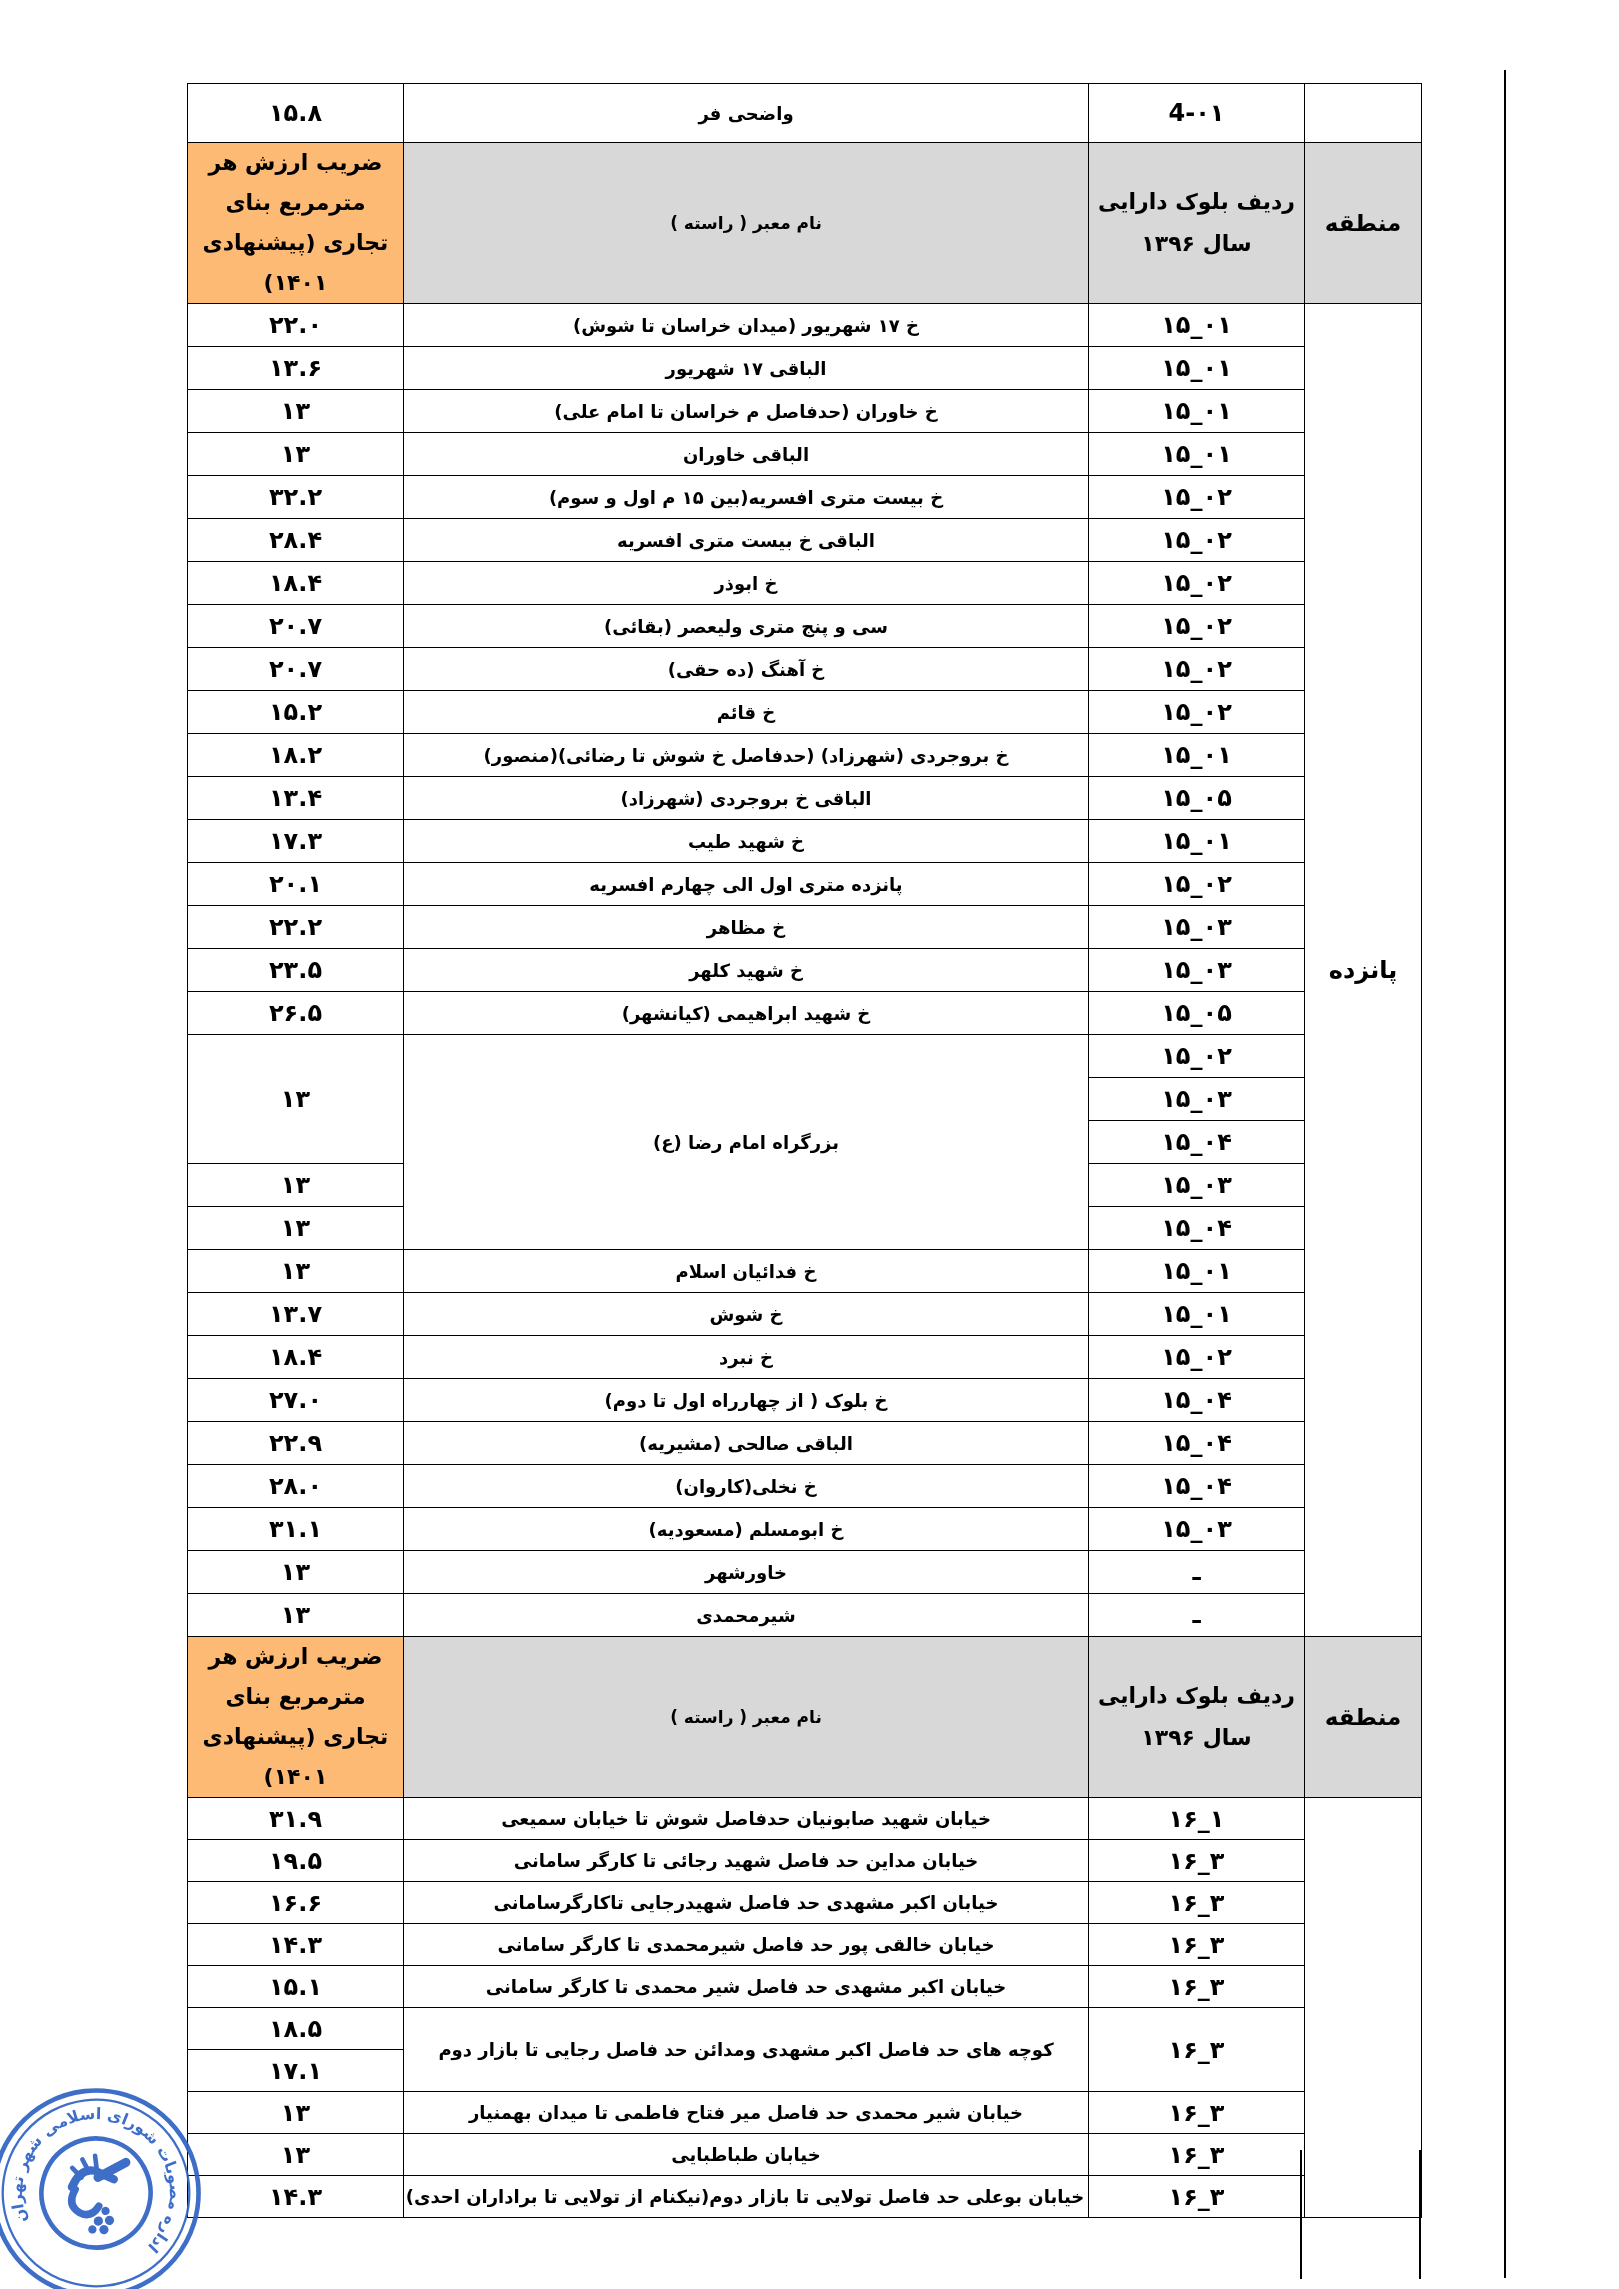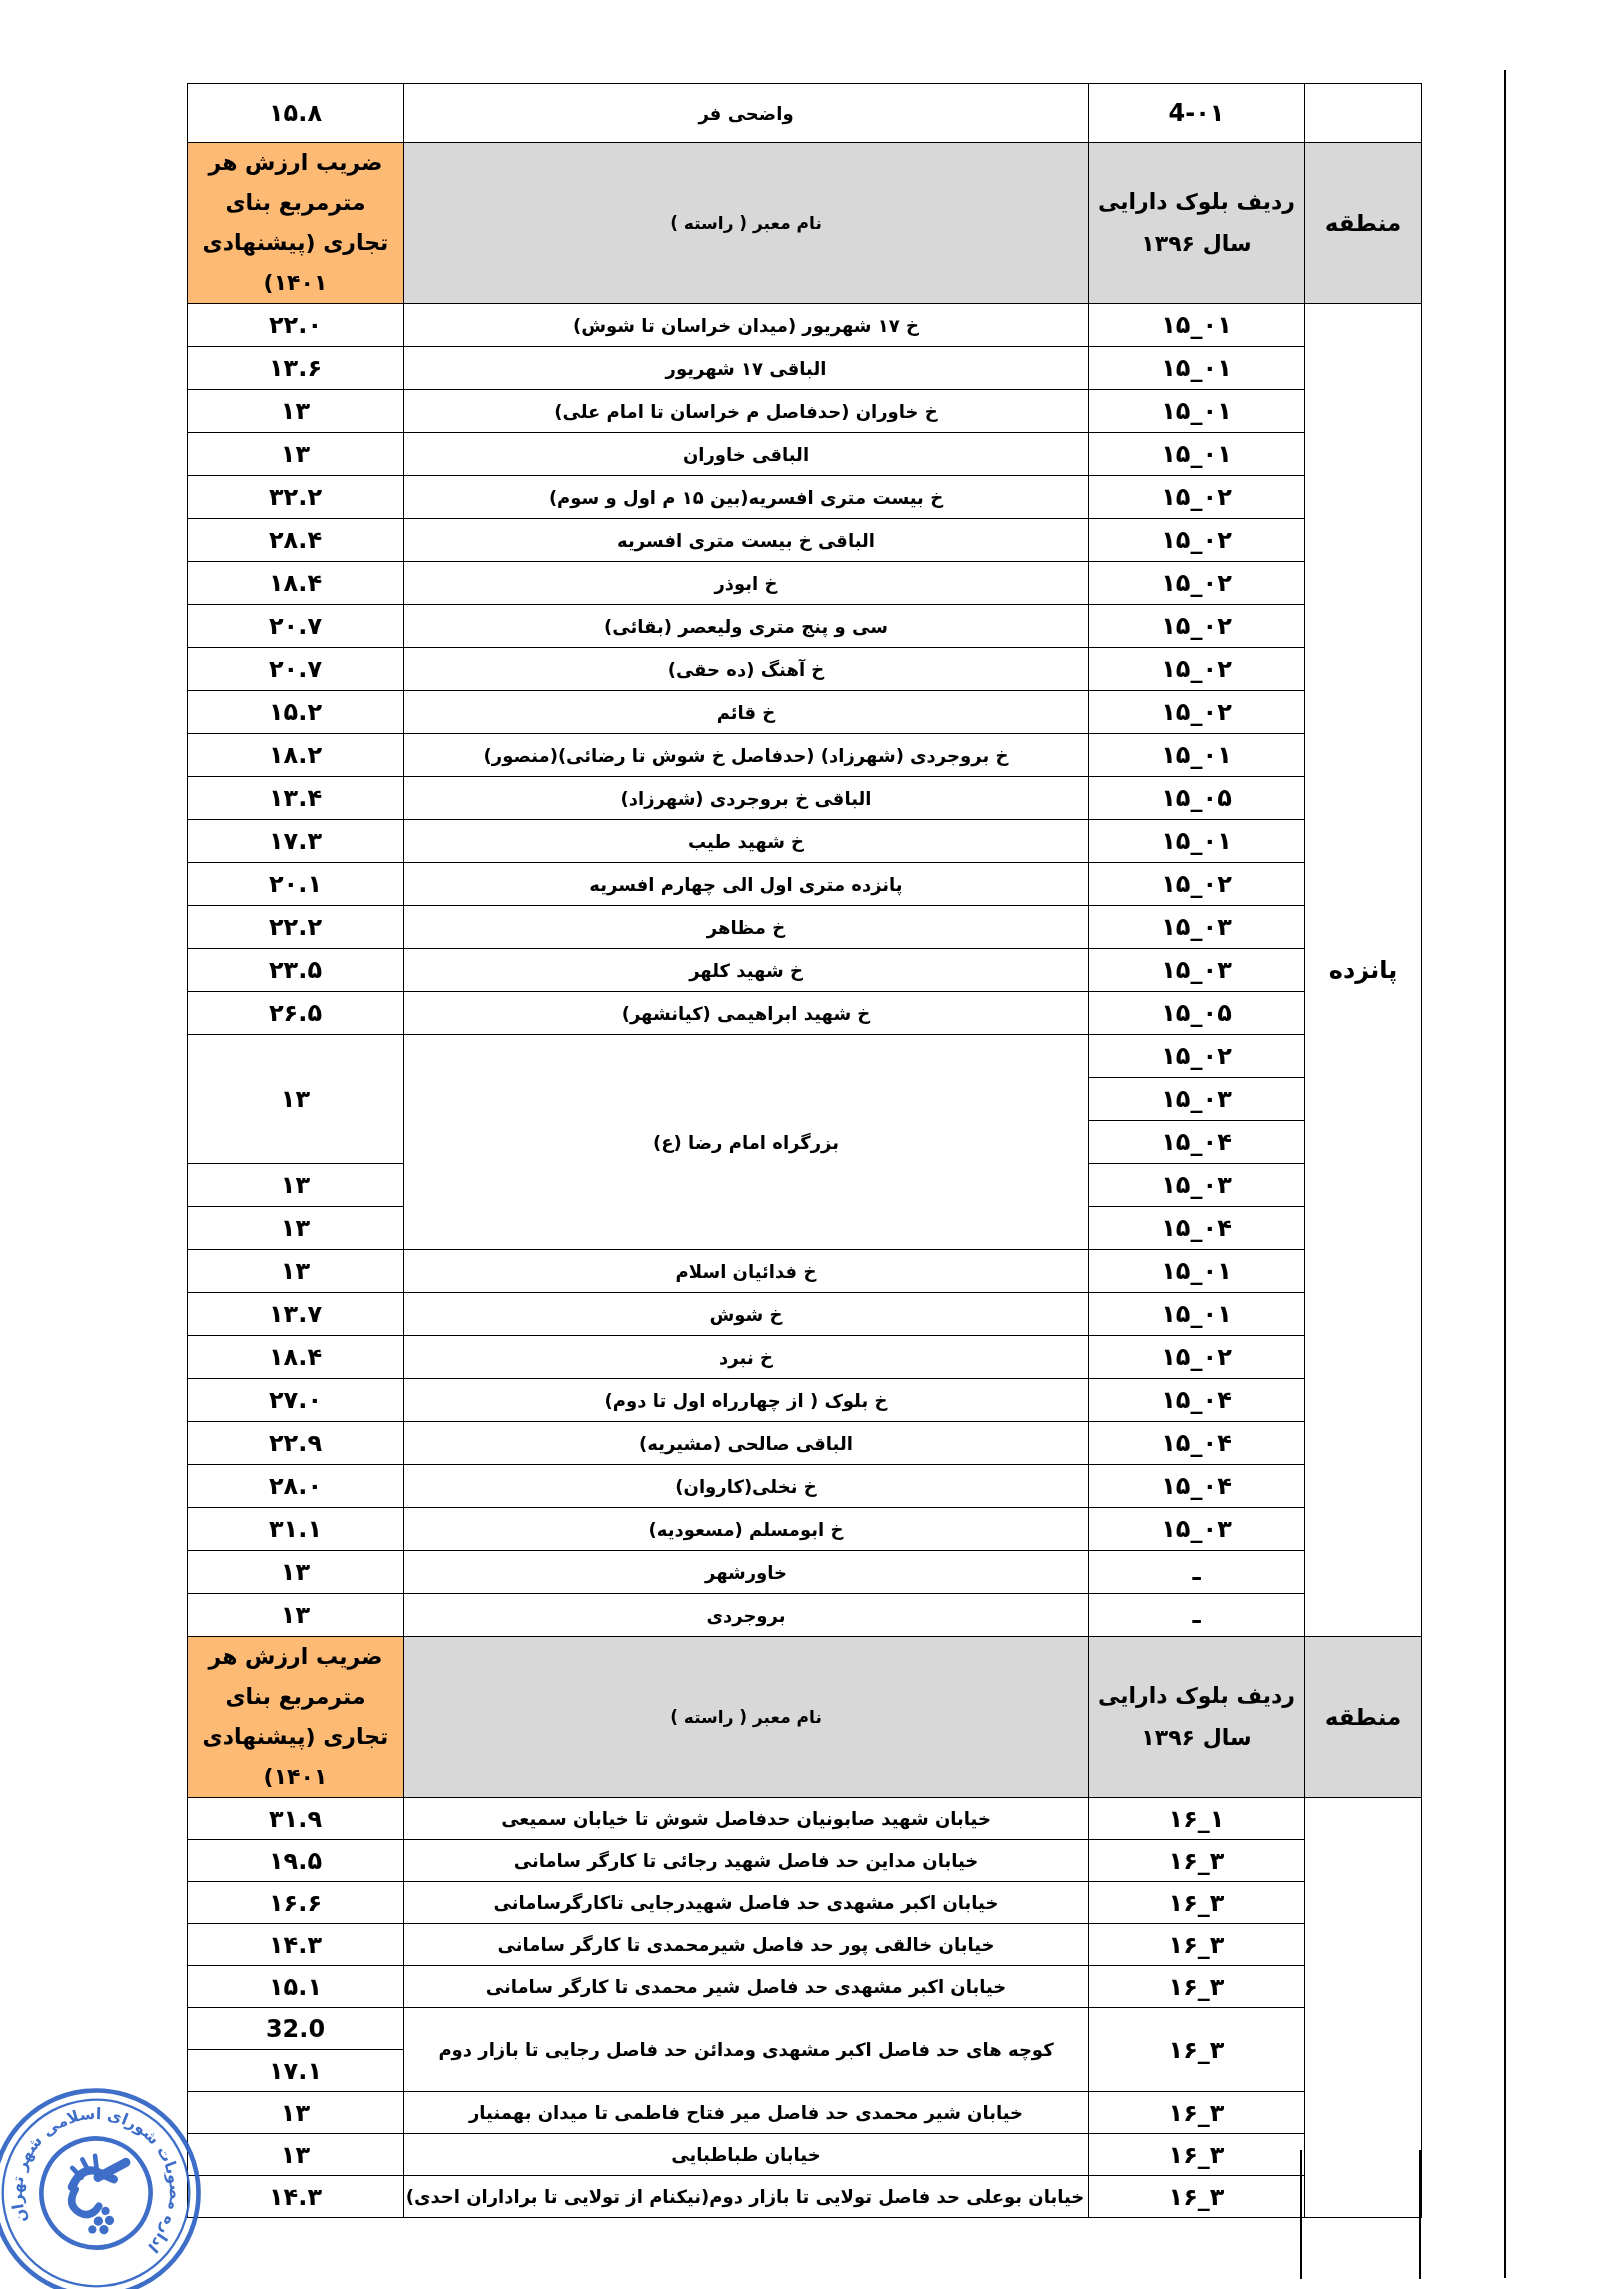--- a/index.html
+++ b/index.html
@@ -194,21 +194,21 @@
         <td class="col-n">خ ابومسلم (مسعودیه)</td>
         <td class="col-v">۳۱.۱</td>
       </tr>
       <tr style="height: 43px;">
         <td class="col-c">ـ</td>
         <td class="col-n">خاورشهر</td>
         <td class="col-v">۱۳</td>
       </tr>
       <tr style="height: 43px;">
         <td class="col-c">ـ</td>
-        <td class="col-n">بروجردی</td>
+        <td class="col-n">شیرمحمدی</td>
         <td class="col-v">۱۳</td>
       </tr>
     </tbody>
 
     <tbody>
       <tr class="hdr-row" style="height:122px">
       <td class="hdr-district">منطقه</td>
       <td class="hdr-code">ردیف بلوک دارایی سال ۱۳۹۶</td>
       <td class="hdr-name">نام معبر ( راسته )</td>
       <td class="hdr-value">ضریب ارزش هر مترمربع بنای تجاری (پیشنهادی ۱۴۰۱)</td>
@@ -237,21 +237,21 @@
         <td class="col-v">۱۴.۳</td>
       </tr>
       <tr style="height: 42px;">
         <td class="col-c">۱۶_۳</td>
         <td class="col-n">خیابان اکبر مشهدی حد فاصل شیر محمدی تا کارگر سامانی</td>
         <td class="col-v">۱۵.۱</td>
       </tr>
       <tr style="height: 42px;">
         <td class="col-c" rowspan="2">۱۶_۳</td>
         <td class="col-n" rowspan="2">کوچه های حد فاصل اکبر مشهدی ومدائن حد فاصل رجایی تا بازار دوم</td>
-        <td class="col-v">32.0</td>
+        <td class="col-v">۱۸.۵</td>
       </tr>
       <tr style="height: 42px;">
         <td class="col-v">۱۷.۱</td>
       </tr>
       <tr style="height: 42px;">
         <td class="col-c">۱۶_۳</td>
         <td class="col-n">خیابان شیر محمدی حد فاصل میر فتاح فاطمی تا میدان بهمنیار</td>
         <td class="col-v">۱۳</td>
       </tr>
       <tr style="height: 42px;">

